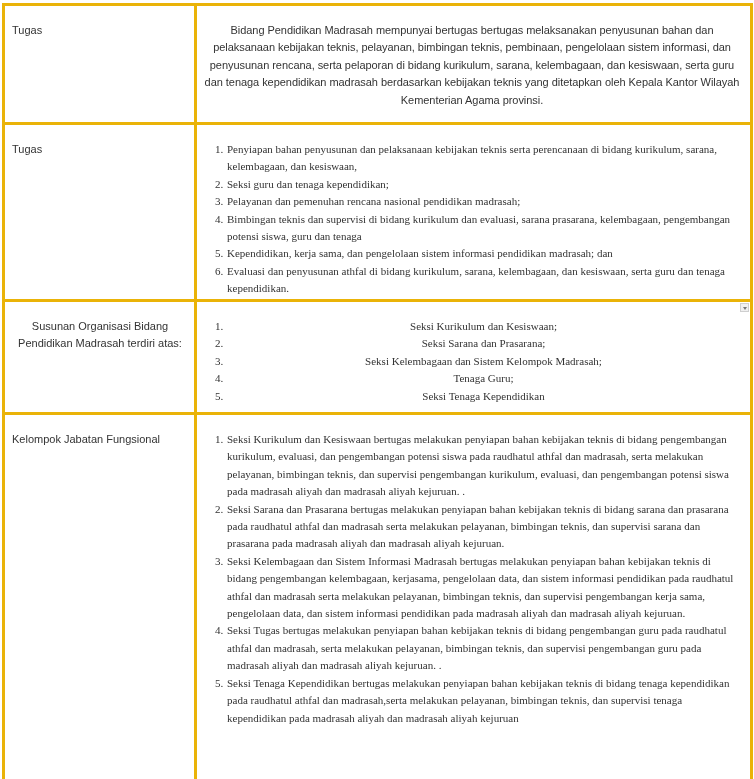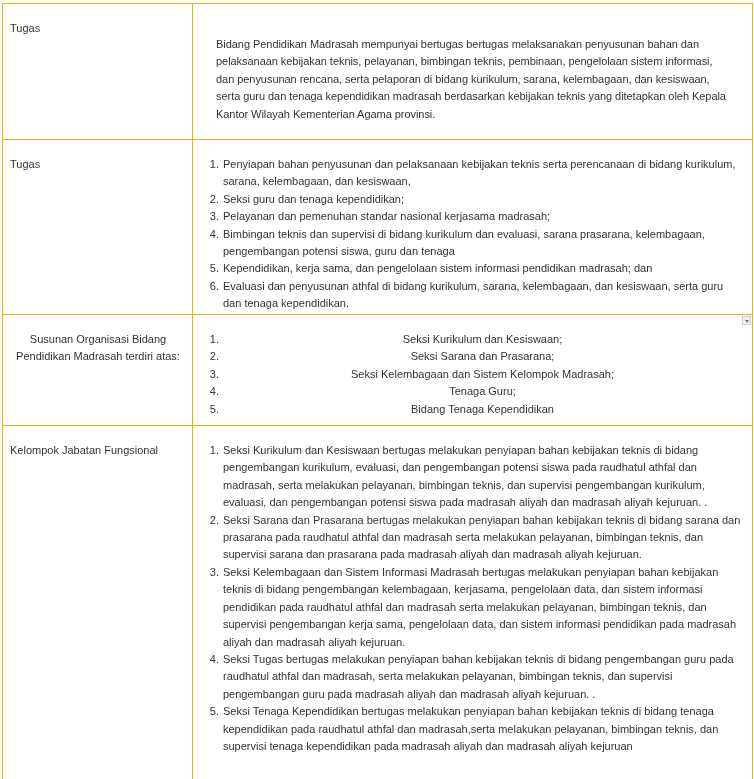--- a/index.html
+++ b/index.html
@@ -18,43 +18,45 @@
     }
     table.org-table {
       position: absolute;
       left: 2px;
       top: 3px;
       width: 751px;
       border-collapse: collapse;
       table-layout: fixed;
     }
     table.org-table td {
-      border: 1px solid #eab308;
+      border: 3px solid #eab308;
       vertical-align: top;
       padding: 0;
       line-height: 17.4px;
     }
     td.label-cell {
       width: 176px;
       padding: 16px 6px 0 7px !important;
     }
     td.content-cell {
       padding: 16px 10px 0 7px !important;
       position: relative;
     }
     .para {
-      margin: 16px;
+      margin: 0;
       letter-spacing: -0.05px;
+      text-align: center;
     }
     ol.items {
       margin: 0;
       padding: 0 0 0 22px;
     }
     ol.items li {
       padding-left: 1px;
+      font-family: Liberation Serif, serif;
     }
     ol.items li::marker {
       color: #333333;
     }
     tr.row-1 td { height: 100px; }
     tr.row-2 td { height: 158px; }
     tr.row-3 td { height: 94px; text-align: center; }
     tr.row-4 td { height: 354px; }
     .scroll-arrow {
       position: absolute;
@@ -86,37 +88,37 @@
       <td class="content-cell">
         <p class="para">Bidang Pendidikan Madrasah mempunyai bertugas bertugas melaksanakan penyusunan bahan dan pelaksanaan kebijakan teknis, pelayanan, bimbingan teknis, pembinaan, pengelolaan sistem informasi, dan penyusunan rencana, serta pelaporan di bidang kurikulum, sarana, kelembagaan, dan kesiswaan, serta guru dan tenaga kependidikan madrasah berdasarkan kebijakan teknis yang ditetapkan oleh Kepala Kantor Wilayah Kementerian Agama provinsi.</p>
       </td>
     </tr>
     <tr class="row-2">
       <td class="label-cell">Tugas</td>
       <td class="content-cell">
         <ol class="items">
           <li>Penyiapan bahan penyusunan dan pelaksanaan kebijakan teknis serta perencanaan di bidang kurikulum, sarana, kelembagaan, dan kesiswaan,</li>
           <li>Seksi guru dan tenaga kependidikan;</li>
-          <li>Pelayanan dan pemenuhan standar nasional kerjasama madrasah;</li>
+          <li>Pelayanan dan pemenuhan rencana nasional pendidikan madrasah;</li>
           <li>Bimbingan teknis dan supervisi di bidang kurikulum dan evaluasi, sarana prasarana, kelembagaan, pengembangan potensi siswa, guru dan tenaga</li>
           <li>Kependidikan, kerja sama, dan pengelolaan sistem informasi pendidikan madrasah; dan</li>
           <li>Evaluasi dan penyusunan athfal di bidang kurikulum, sarana, kelembagaan, dan kesiswaan, serta guru dan tenaga kependidikan.</li>
         </ol>
       </td>
     </tr>
     <tr class="row-3">
       <td class="label-cell">Susunan Organisasi Bidang Pendidikan Madrasah terdiri atas:</td>
       <td class="content-cell">
         <span class="scroll-arrow"></span>
         <ol class="items">
           <li>Seksi Kurikulum dan Kesiswaan;</li>
           <li>Seksi Sarana dan Prasarana;</li>
           <li>Seksi Kelembagaan dan Sistem Kelompok Madrasah;</li>
           <li>Tenaga Guru;</li>
-          <li>Bidang Tenaga Kependidikan</li>
+          <li>Seksi Tenaga Kependidikan</li>
         </ol>
       </td>
     </tr>
     <tr class="row-4">
       <td class="label-cell">Kelompok Jabatan Fungsional</td>
       <td class="content-cell">
         <ol class="items">
           <li>Seksi Kurikulum dan Kesiswaan bertugas melakukan penyiapan bahan kebijakan teknis di bidang pengembangan kurikulum, evaluasi, dan pengembangan potensi siswa pada raudhatul athfal dan madrasah, serta melakukan pelayanan, bimbingan teknis, dan supervisi pengembangan kurikulum, evaluasi, dan pengembangan potensi siswa pada madrasah aliyah dan madrasah aliyah kejuruan. .</li>
           <li>Seksi Sarana dan Prasarana bertugas melakukan penyiapan bahan kebijakan teknis di bidang sarana dan prasarana pada raudhatul athfal dan madrasah serta melakukan pelayanan, bimbingan teknis, dan supervisi sarana dan prasarana pada madrasah aliyah dan madrasah aliyah kejuruan.</li>
           <li>Seksi Kelembagaan dan Sistem Informasi Madrasah bertugas melakukan penyiapan bahan kebijakan teknis di bidang pengembangan kelembagaan, kerjasama, pengelolaan data, dan sistem informasi pendidikan pada raudhatul athfal dan madrasah serta melakukan pelayanan, bimbingan teknis, dan supervisi pengembangan kerja sama, pengelolaan data, dan sistem informasi pendidikan pada madrasah aliyah dan madrasah aliyah kejuruan.</li>

